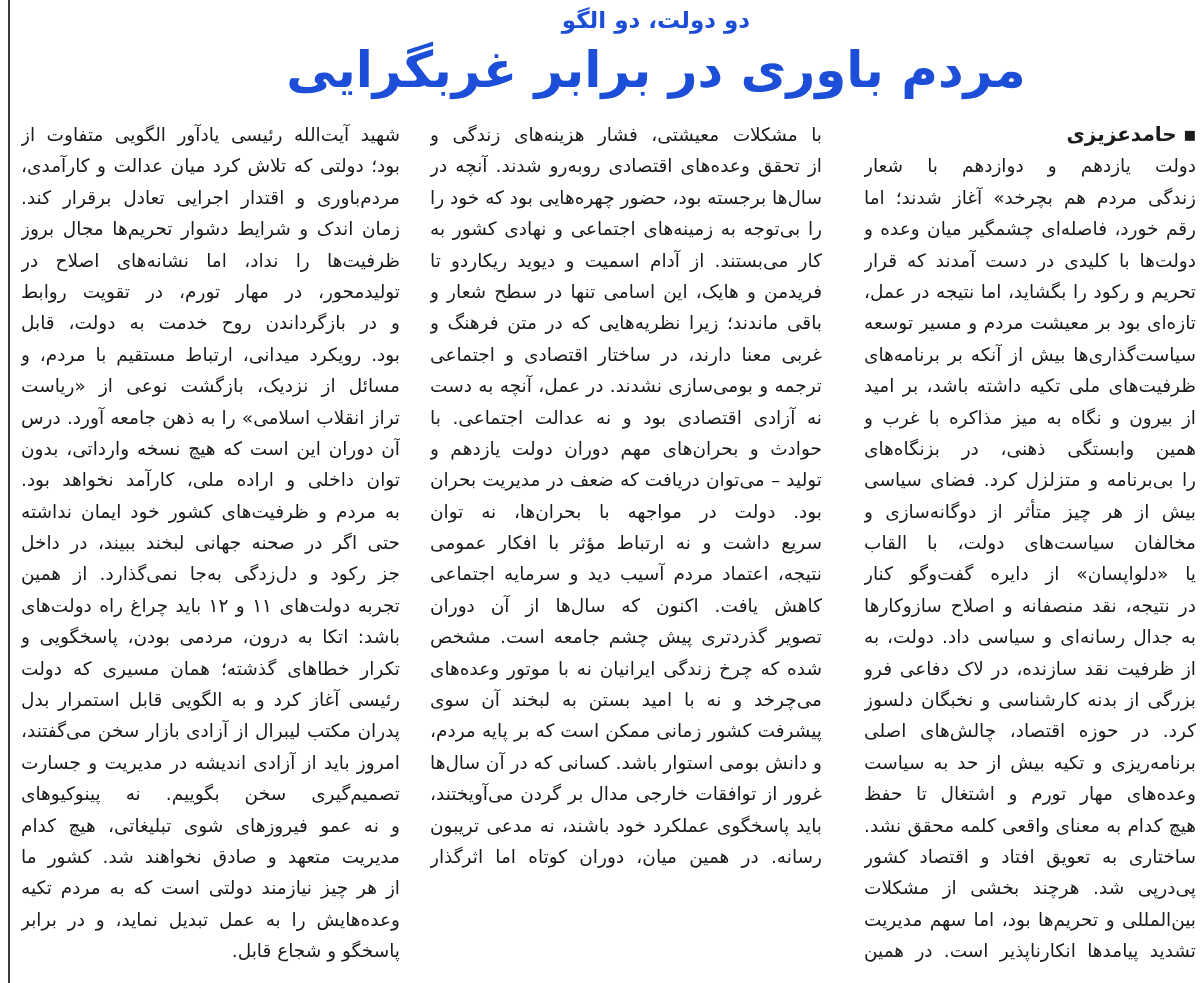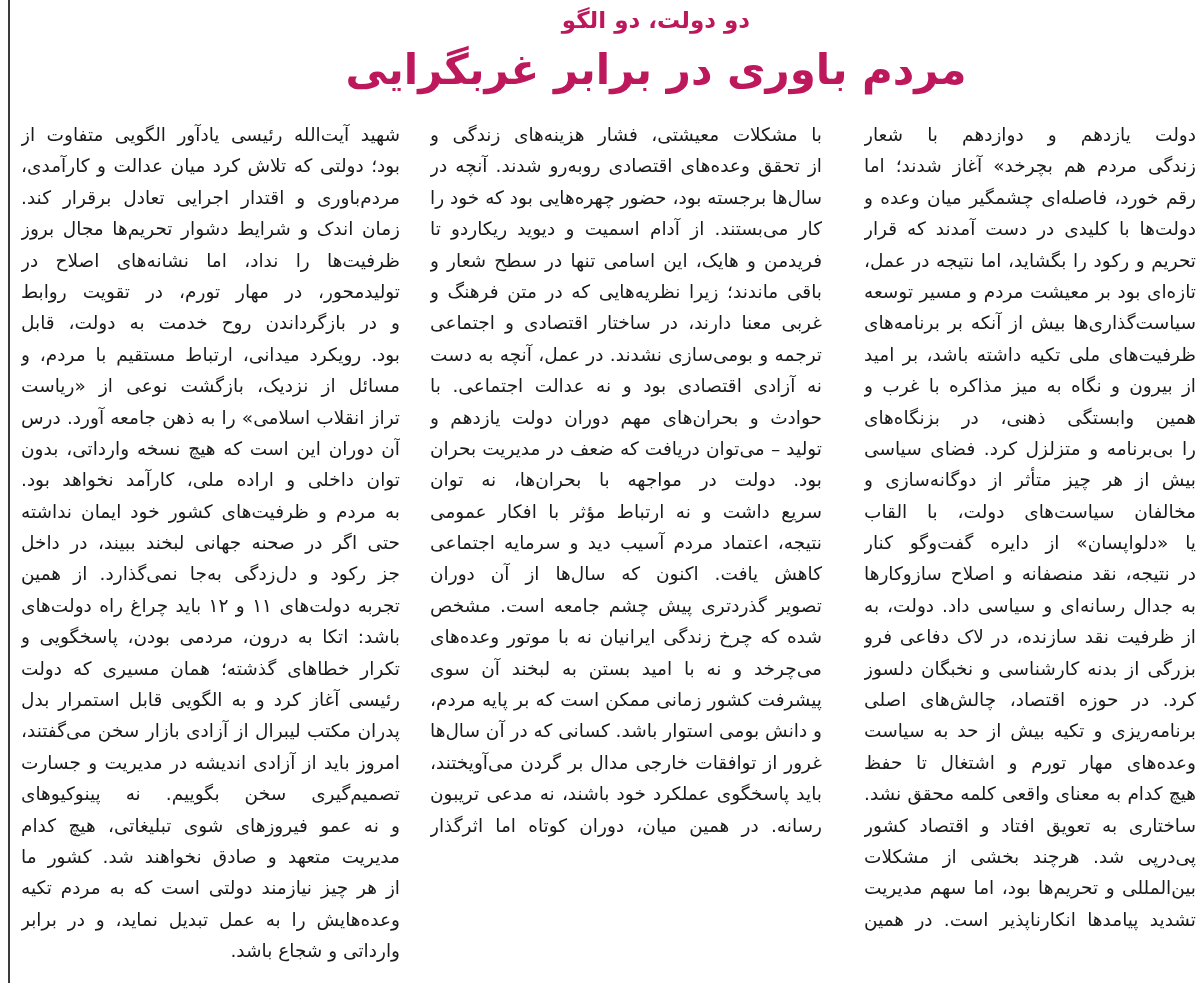--- a/index.html
+++ b/index.html
@@ -1,21 +1,21 @@
 <!DOCTYPE html>
 <html lang="fa"><head>
 <meta charset="utf-8">
 <style>
   html,body{margin:0;padding:0;background:#ffffff;}
   body{width:1200px;height:983px;font-family:"DejaVu Sans",sans-serif;}
   .page{position:relative;width:1200px;height:983px;background:#ffffff;overflow:hidden;color:#1b1b1b;}
   .left-rule{position:absolute;left:8px;top:0;width:1.5px;height:983px;background:#3a3a3a;}
-  .header{position:absolute;top:4px;left:120px;right:8px;text-align:center;color:#be185d;}
+  .header{position:absolute;top:4px;left:120px;right:8px;text-align:center;color:#1d4ed8;}
   .kicker{font-size:23px;font-weight:bold;line-height:32px;}
-  .headline{font-size:42px;font-weight:bold;line-height:52px;margin:8px 0 0 0;}
+  .headline{font-size:50px;font-weight:bold;line-height:52px;margin:8px 0 0 0;}
   .columns{position:absolute;top:119px;left:20px;right:4px;direction:rtl;display:flex;align-items:flex-start;}
   .col{font-size:18.5px;line-height:31.4px;}
   .col-1{width:332px;margin-left:42px;}
   .col-2{width:392px;margin-left:30px;}
   .col-3{width:379px;}
   .byline{font-weight:bold;font-size:20px;line-height:31.4px;text-align:right;white-space:nowrap;}
   .byline-marker{font-size:13px;margin-left:7px;vertical-align:2px;}
   .line{text-align:justify;text-align-last:justify;height:31.4px;overflow:hidden;}
   .line.short{text-align-last:right;}
 </style>
@@ -25,20 +25,23 @@
 <div class="page">
   <div class="left-rule"></div>
 
   <header class="header" dir="rtl">
     <div class="kicker">دو دولت، دو الگو</div>
     <h1 class="headline">مردم باوری در برابر غربگرایی</h1>
   </header>
 
   <main class="columns">
     <section class="col col-1">
+      <div class="byline">
+        <span class="byline-marker">■</span><span>حامدعزیزی</span>
+      </div>
       <div class="lines">
           <div class="line">دولت یازدهم و دوازدهم با شعار «سانتریفیوژها بچرخد،</div>
           <div class="line">زندگی مردم هم بچرخد» آغاز شدند؛ اما آنچه در واقعیت</div>
           <div class="line">رقم خورد، فاصله‌ای چشمگیر میان وعده و عمل بود. این</div>
           <div class="line">دولت‌ها با کلیدی در دست آمدند که قرار بود قفل‌های</div>
           <div class="line">تحریم و رکود را بگشاید، اما نتیجه در عمل، گره‌های</div>
           <div class="line">تازه‌ای بود بر معیشت مردم و مسیر توسعه کشور.</div>
           <div class="line">سیاست‌گذاری‌ها بیش از آنکه بر برنامه‌های درونی و</div>
           <div class="line">ظرفیت‌های ملی تکیه داشته باشد، بر امید به گشایش</div>
           <div class="line">از بیرون و نگاه به میز مذاکره با غرب و آمریکا بنا شد.</div>
@@ -59,20 +62,21 @@
           <div class="line">پی‌درپی شد. هرچند بخشی از مشکلات ناشی از شرایط</div>
           <div class="line">بین‌المللی و تحریم‌ها بود، اما سهم مدیریت داخلی در</div>
           <div class="line">تشدید پیامدها انکارناپذیر است. در همین دوران، مردم</div>
         </div>
     </section>
     <section class="col col-2">
       <div class="lines">
           <div class="line">با مشکلات معیشتی، فشار هزینه‌های زندگی و ناامیدی</div>
           <div class="line">از تحقق وعده‌های اقتصادی روبه‌رو شدند. آنچه در این</div>
           <div class="line">سال‌ها برجسته بود، حضور چهره‌هایی بود که خود را پیرو</div>
+          <div class="line">را بی‌توجه به زمینه‌های اجتماعی و نهادی کشور به</div>
           <div class="line">کار می‌بستند. از آدام اسمیت و دیوید ریکاردو تا میلتون</div>
           <div class="line">فریدمن و هایک، این اسامی تنها در سطح شعار و نمایش</div>
           <div class="line">باقی ماندند؛ زیرا نظریه‌هایی که در متن فرهنگ و نهادهای</div>
           <div class="line">غربی معنا دارند، در ساختار اقتصادی و اجتماعی ایران</div>
           <div class="line">ترجمه و بومی‌سازی نشدند. در عمل، آنچه به دست آمد</div>
           <div class="line">نه آزادی اقتصادی بود و نه عدالت اجتماعی. با نگاهی به</div>
           <div class="line">حوادث و بحران‌های مهم دوران دولت یازدهم و دوازدهم</div>
           <div class="line">تولید – می‌توان دریافت که ضعف در مدیریت بحران و</div>
           <div class="line">بود. دولت در مواجهه با بحران‌ها، نه توان تصمیم‌گیری</div>
           <div class="line">سریع داشت و نه ارتباط مؤثر با افکار عمومی برقرار کرد. در</div>
@@ -109,17 +113,17 @@
           <div class="line">باشد: اتکا به درون، مردمی بودن، پاسخگویی و پرهیز از</div>
           <div class="line">تکرار خطاهای گذشته؛ همان مسیری که دولت شهید</div>
           <div class="line">رئیسی آغاز کرد و به الگویی قابل استمرار بدل شد. اگر</div>
           <div class="line">پدران مکتب لیبرال از آزادی بازار سخن می‌گفتند، ما</div>
           <div class="line">امروز باید از آزادی اندیشه در مدیریت و جسارت اصلاح در</div>
           <div class="line">تصمیم‌گیری سخن بگوییم. نه پینوکیوهای وعده‌فروش</div>
           <div class="line">و نه عمو فیروزهای شوی تبلیغاتی، هیچ کدام جایگزین</div>
           <div class="line">مدیریت متعهد و صادق نخواهند شد. کشور ما بیش</div>
           <div class="line">از هر چیز نیازمند دولتی است که به مردم تکیه کند،</div>
           <div class="line">وعده‌هایش را به عمل تبدیل نماید، و در برابر تاریخ،</div>
-          <div class="line short">وارداتی و شجاع باشد.</div>
+          <div class="line short">پاسخگو و شجاع قابل.</div>
         </div>
     </section>
   </main>
 </div>
 
 </body></html>

